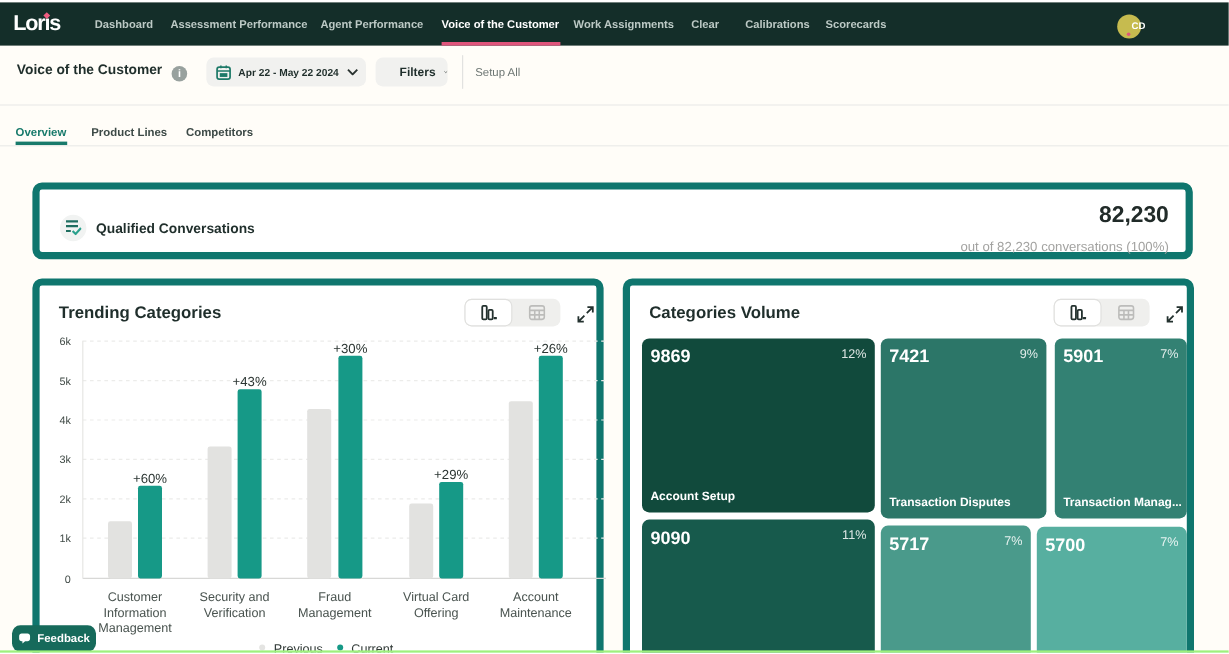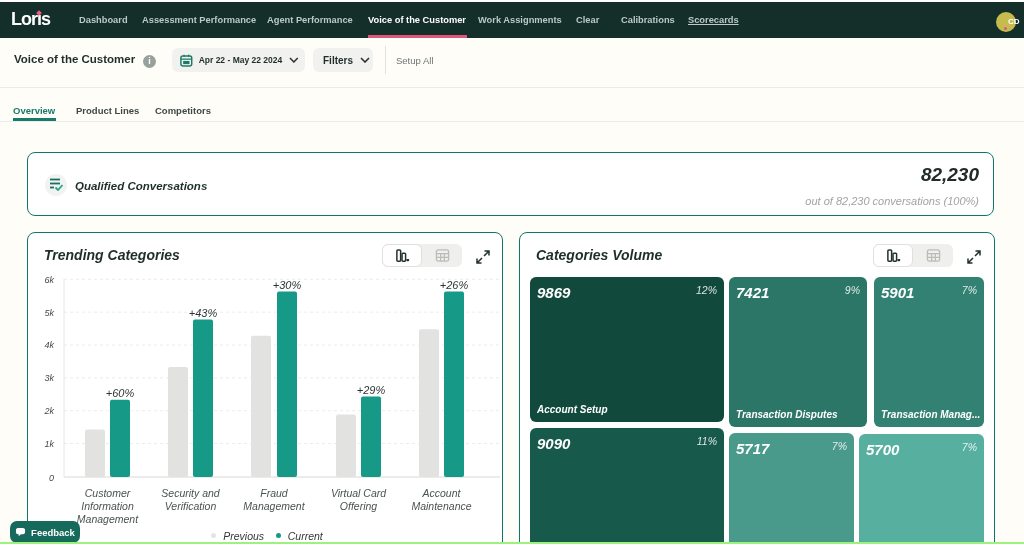--- a/index.html
+++ b/index.html
@@ -5,42 +5,42 @@
 * { margin:0; padding:0; box-sizing:border-box; }
 html,body { width:1024px; height:545px; overflow:hidden; background:#fffdf8; font-family:"Liberation Sans", sans-serif; position:relative; }
 
 
 #nav { position:absolute; left:0; top:2px; width:1024px; height:36px; background:#142e29; }
 #logo { position:absolute; left:11px; top:7px; color:#fff; font-size:18px; font-weight:700; letter-spacing:-1px; }
 #logo .dot { position:absolute; left:25.5px; top:2px; width:4px; height:4px; background:#ee5c80; transform:rotate(45deg); }
 .navitem { position:absolute; top:0; height:36px; line-height:36px; color:#bcc9c5; font-size:9.3px; font-weight:700; white-space:nowrap; }
 .navitem.active { color:#fff; }
 #navunderline { position:absolute; left:368px; top:33px; width:99px; height:3px; background:#e0557c; }
-#avatar { position:absolute; left:996px; top:10px; width:20px; height:20px; border-radius:50%; background:#c6bb4f; color:#fff; font-size:8px; font-weight:700; text-align:center; line-height:20px;padding-left:12px; }
+#avatar { position:absolute; left:931px; top:10px; width:20px; height:20px; border-radius:50%; background:#c6bb4f; color:#fff; font-size:8px; font-weight:700; text-align:center; line-height:20px;padding-left:12px; }
 
 
 #pagetitle { position:absolute; left:14px; top:53px; font-size:11.5px; font-weight:700; color:#1f2e2b; }
 #infoicon { position:absolute; left:143px; top:55px; width:13px; height:13px; border-radius:50%; background:#98a19e; color:#fff; font-size:9px; font-weight:700; text-align:center; line-height:13px; }
 .btn { position:absolute; background:#f1f1ef; border-radius:6px; display:flex; align-items:center; font-size:8px; font-weight:700; color:#1f2e2b; white-space:nowrap; }
 #datebtn { left:172px; top:48px; width:133px; height:24px; padding-left:8px; font-size:8.5px; }
 #datebtn svg { margin-right:6px; }
-#filterbtn { left:313px; top:48px; width:60px; height:24px; padding-left:10px; font-size:10px; }
+#filterbtn { left:313px; top:48px; width:60px; height:24px; padding-left:20px; font-size:10px; }
 .chev { margin-left:7px; }
 #hdiv { position:absolute; left:385px; top:46px; width:1px; height:28px; background:#e2e2e0; }
 #clearall { position:absolute; left:396px; top:55px; font-size:9.5px; font-weight:400; color:#6d7673; }
 #hline1 { position:absolute; left:0; top:87px; width:1024px; height:1px; background:#ebebe9; }
 
 
 .tab { position:absolute; top:105px; font-size:9.5px; font-weight:700; color:#3d4a47; }
 #tab1 { left:13px; color:#187a6b; }
 #tabunderline { position:absolute; left:13px; top:118px; width:43px; height:2.5px; background:#187a6b; }
 #hline2 { position:absolute; left:0; top:121px; width:1024px; height:1px; background:#ebebe9; }
 
 
-.card { position:absolute; background:#fff; border:1px solid #0f766e; border-radius:8px;font-style:italic; }
+.card { position:absolute; background:#fff; border:6px solid #0f766e; border-radius:8px; }
 #qcard { left:27px; top:152px; width:967px; height:64px; }
 #qicon { position:absolute; left:17px; top:21px; width:22px; height:22px; border-radius:50%; background:#f1f3f2; }
 #qtitle { position:absolute; left:47px; top:27px; font-size:11.5px; font-weight:700; color:#1f2e2b; }
 #qnum { position:absolute; right:14px; top:11px; font-size:19px; font-weight:700; color:#212b29; }
 #qsub { position:absolute; right:14px; top:42px; font-size:11px; color:#a3a3a1; }
 
 #tcard { left:27px; top:232px; width:476px; height:500px; }
 #vcard { left:519px; top:232px; width:476px; height:500px; }
 .cardtitle { position:absolute; left:16px; top:14px; font-size:14px; font-weight:700; color:#1f2e2b; }
 .toggle { position:absolute; top:11px; width:80px; height:23px; background:#efefed; border-radius:6px; display:flex; }
@@ -69,21 +69,21 @@
 <div style="position:absolute;left:0;top:0;width:1024px;height:2px;background:#fff;"></div>
 <div id="nav">
   <div id="logo">Lorıs<span class="dot"></span></div>
   <div class="navitem" style="left:79px;">Dashboard</div>
   <div class="navitem" style="left:142px;">Assessment Performance</div>
   <div class="navitem" style="left:267px;">Agent Performance</div>
   <div class="navitem active" style="left:368px;">Voice of the Customer</div>
   <div class="navitem" style="left:478px;">Work Assignments</div>
   <div class="navitem" style="left:576px;">Clear</div>
   <div class="navitem" style="left:621px;">Calibrations</div>
-  <div class="navitem" style="left:688px;text-decoration:underline;">Scorecards</div>
+  <div class="navitem" style="left:688px;">Scorecards</div>
   <div id="navunderline"></div>
   <div id="avatar">CD<span style="position:absolute;left:8px;top:15px;width:3px;height:3px;border-radius:50%;background:#e0557c;"></span></div>
 </div>
 
 <div id="pagetitle">Voice of the Customer</div>
 <div id="infoicon">i</div>
 <div id="datebtn" class="btn">
   <svg width="13" height="13" viewBox="0 0 14 14">
       <rect x="1" y="2" width="12" height="11" rx="2" fill="none" stroke="#1e7a68" stroke-width="1.6"></rect>
       <line x1="1" y1="5.5" x2="13" y2="5.5" stroke="#1e7a68" stroke-width="1.4"></line>

